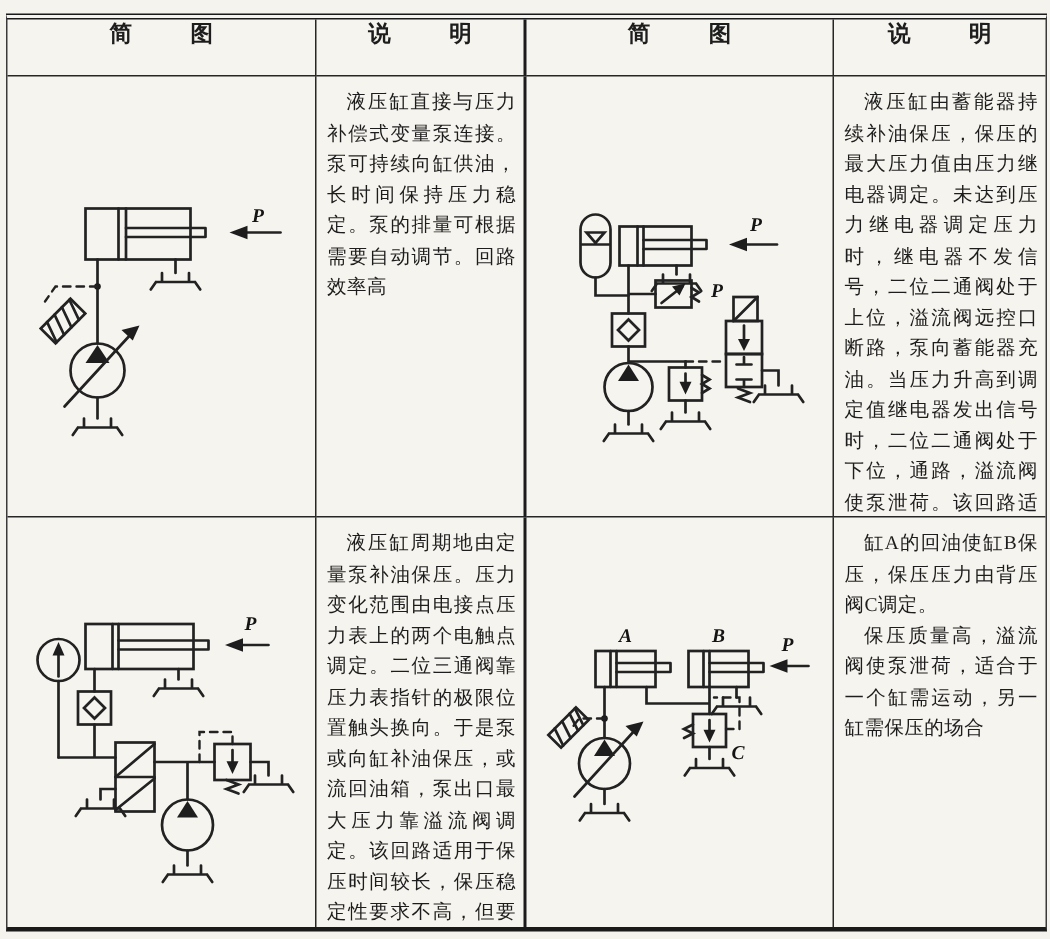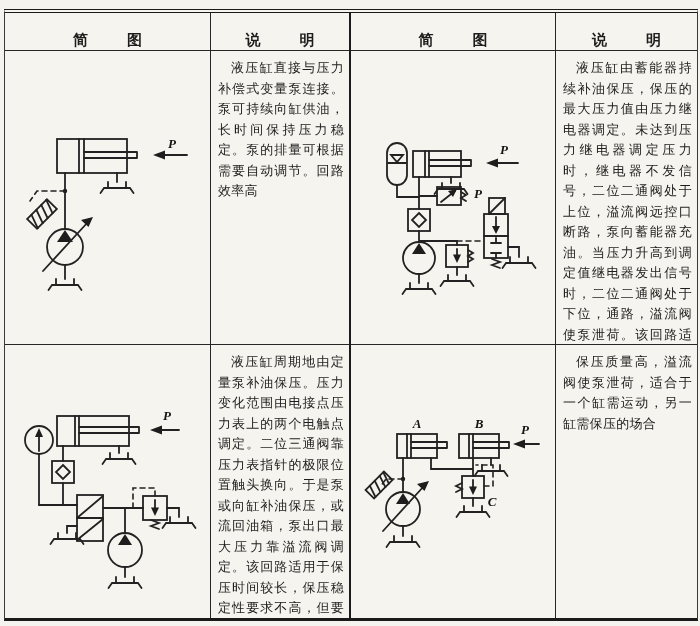--- a/index.html
+++ b/index.html
@@ -18,21 +18,21 @@
     display:grid;
     grid-template-columns:206px 140px 205px 141px;
     grid-template-rows:38px 294px 273px;
     background:#f6f4ee;
   }
   .cell{box-sizing:border-box;overflow:hidden}
   .b-r{border-right:1.5px solid #262626}
   .b-r2{border-right:2.5px solid #1b1b1b}
   .b-b{border-bottom:1.5px solid #262626}
   .hdr{
-    display:flex;align-items:flex-end;justify-content:center;
+    display:flex;align-items:flex-start;justify-content:center;
     font-size:15px;font-weight:bold;
     letter-spacing:2.6em;text-indent:2.6em;white-space:nowrap;
   }
   .txt{
     font-size:13px;line-height:1.58;text-align:justify;
     padding:7px 5px 0 7px;letter-spacing:.3px;
   }
   .txt p{margin:0;text-indent:1em}
   .diag{position:relative}
   .diag svg{display:block}
@@ -277,16 +277,17 @@
         <use href="#tank" x="52" y="191"></use>
       </g>
       <text class="lbl" x="66" y="83">A</text>
       <text class="lbl" x="128" y="83">B</text>
       <text class="lbl" x="174" y="89">P</text>
       <text class="lbl" x="141" y="161">C</text>
     </svg>
   </div>
 
   <div class="cell txt">
+    <p>缸A的回油使缸B保压，保压压力由背压阀C调定。</p>
     <p>保压质量高，溢流阀使泵泄荷，适合于一个缸需运动，另一缸需保压的场合</p>
   </div>
 
 </div>
 
 </body></html>

